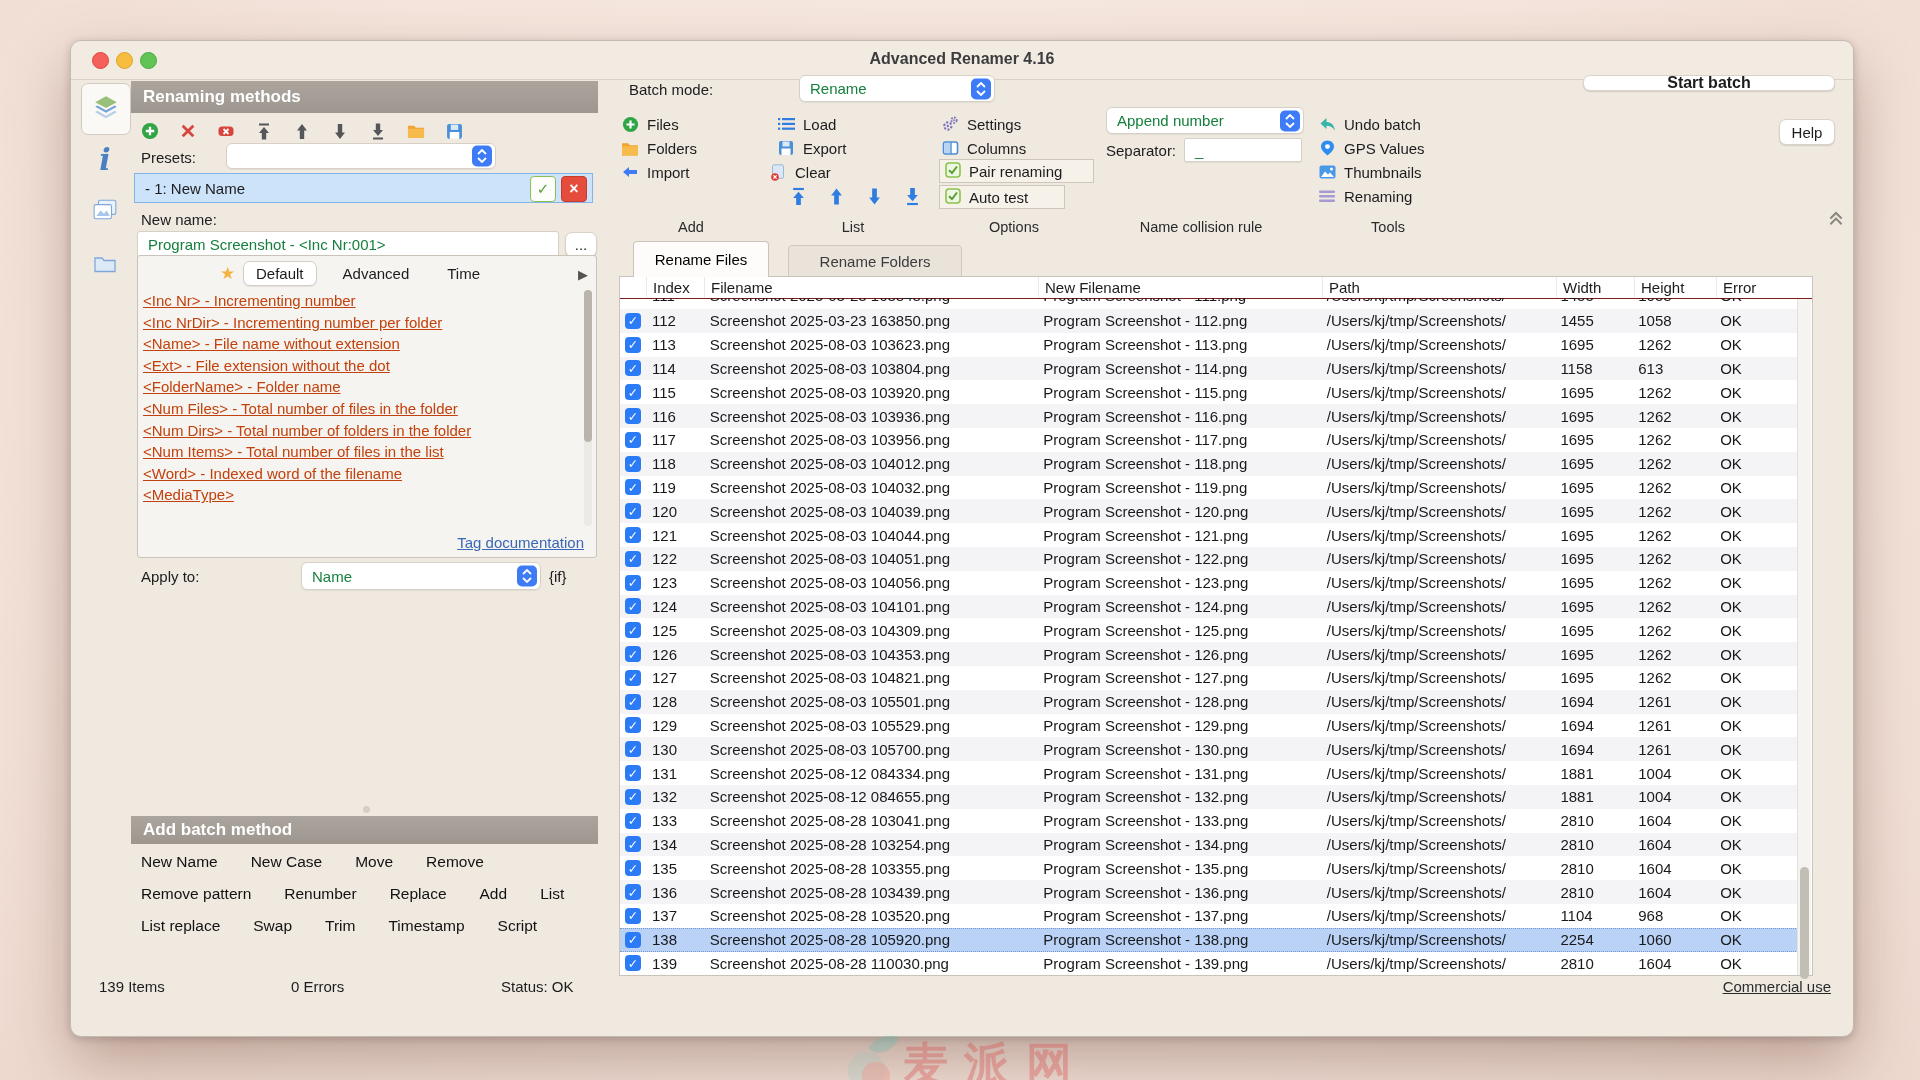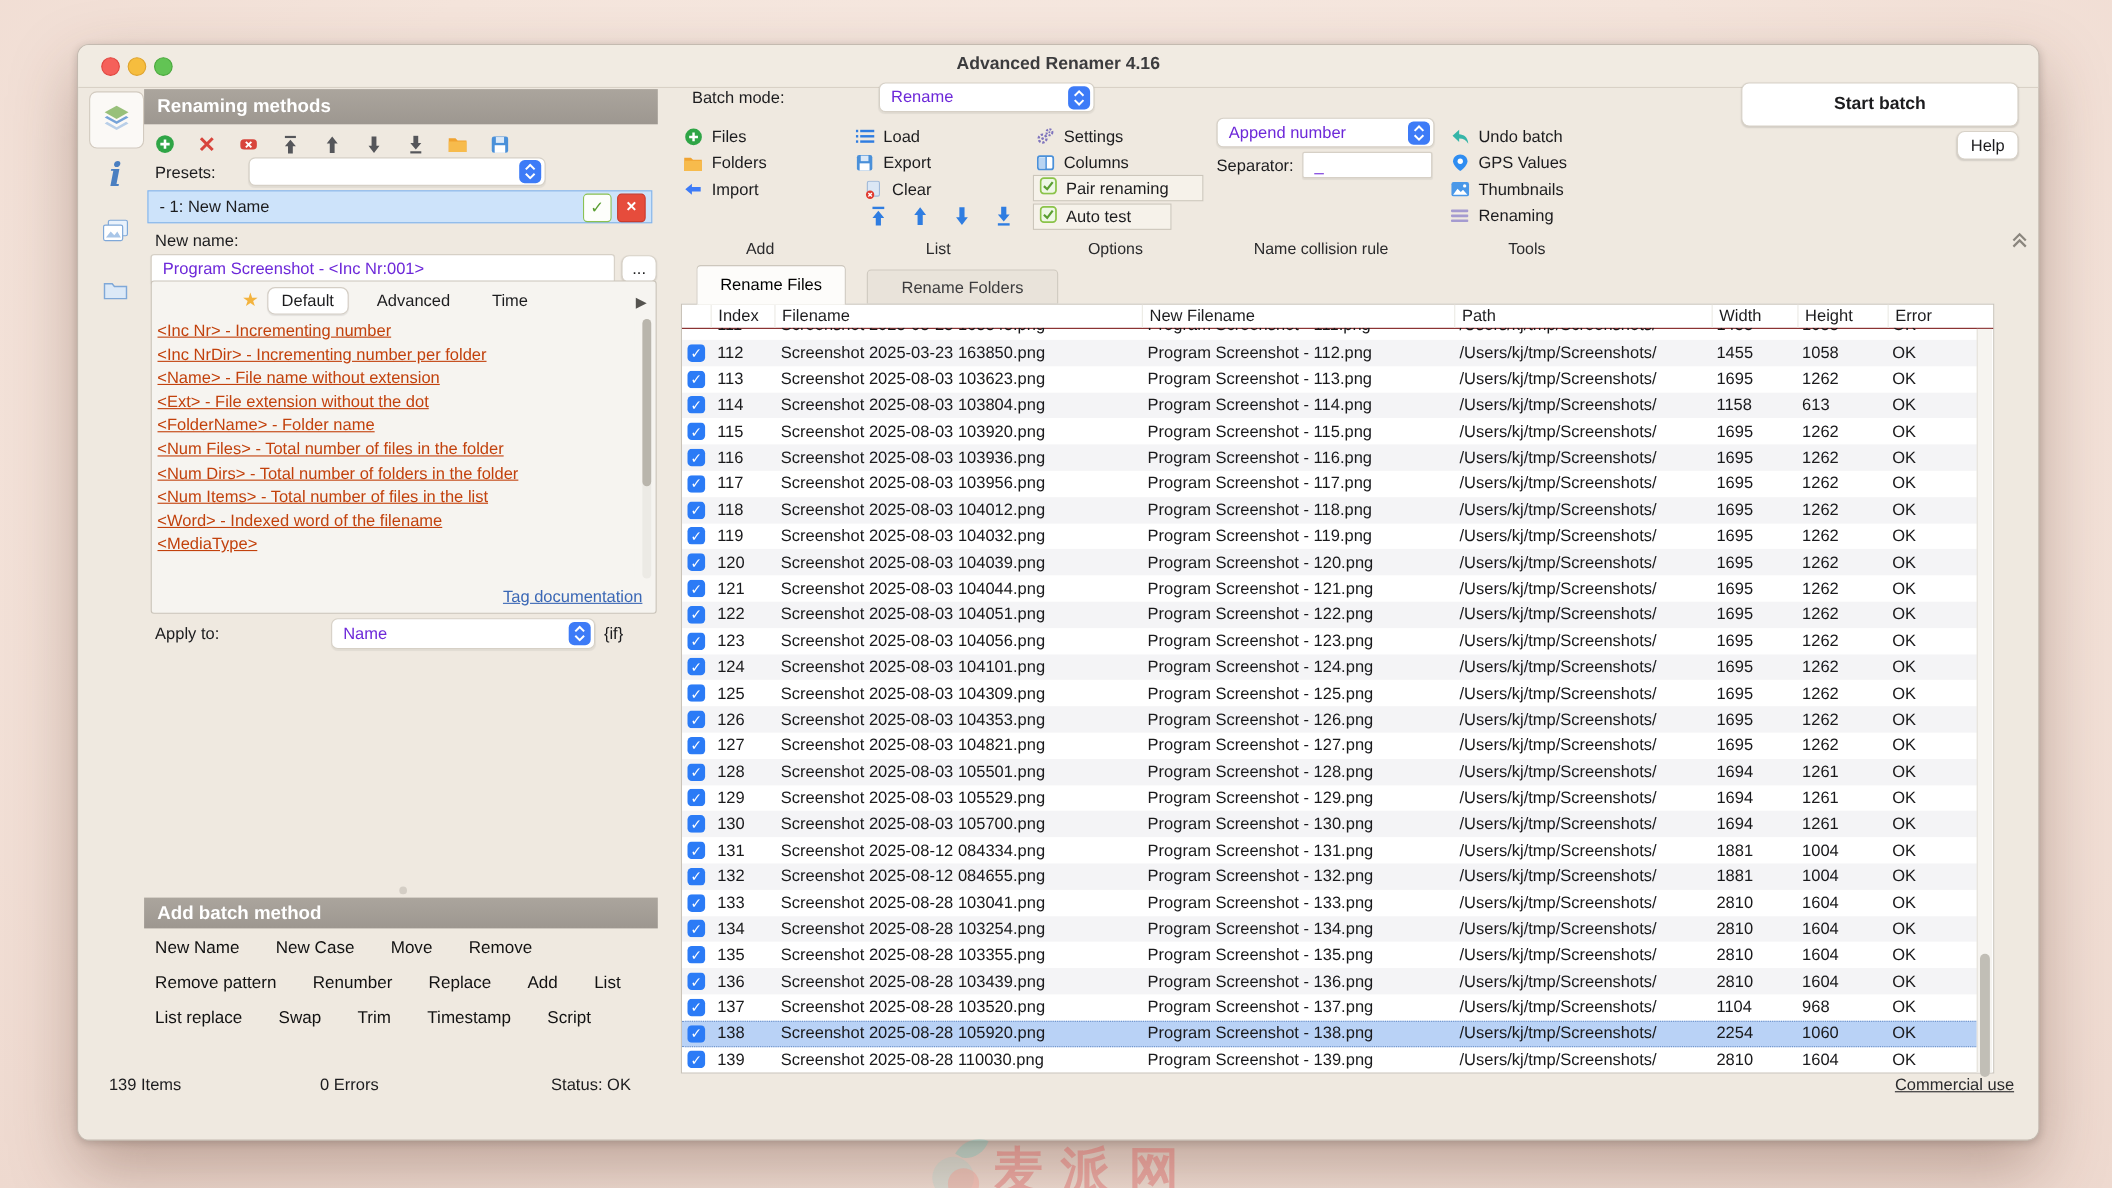--- a/index.html
+++ b/index.html
@@ -21,21 +21,21 @@
   .strip-box{position:absolute;left:10px;top:42px;width:48px;height:50px;background:#fbf9f6;
     border:1px solid #d2cabf;border-radius:7px;display:flex;align-items:center;justify-content:center;}
   .strip-ic{position:absolute;left:14px;width:40px;height:38px;display:flex;align-items:center;justify-content:center;}
   .info-i{font-family:"DejaVu Serif","Liberation Serif",serif;font-style:italic;font-weight:700;
     font-size:30px;color:#4a7fc1;line-height:1;}
   
   .gray-hd{position:absolute;background:linear-gradient(#aba59d,#9d9790);color:#fff;font-weight:700;
     font-size:17px;display:flex;align-items:center;padding-left:12px;box-sizing:border-box;}
   
   .ctrl{position:absolute;background:#fff;border:1px solid #d6d0c6;border-radius:6px;
-    display:flex;align-items:center;padding-left:10px;font-size:15px;color:#6d28d9;
+    display:flex;align-items:center;padding-left:10px;font-size:15px;color:#15803d;
     box-shadow:0 1px 1px rgba(0,0,0,.06);box-sizing:border-box;}
   .stepper{position:absolute;right:3px;top:50%;transform:translateY(-50%);width:20px;height:21px;
     background:#3d7bf7;border-radius:5px;display:flex;flex-direction:column;align-items:center;justify-content:center;gap:1px;}
   .btn{position:absolute;background:#fff;border:1px solid #d8d2c8;border-radius:7px;
     box-shadow:0 1px 1.5px rgba(0,0,0,.12);display:flex;align-items:center;justify-content:center;
     font-size:15px;color:#1c1c1e;box-sizing:border-box;}
   .label{position:absolute;font-size:15px;color:#1c1c1e;white-space:nowrap;}
   
   .mtb{position:absolute;left:70px;top:78px;height:24px;display:flex;align-items:center;gap:20px;}
   .mtb .ic{width:18px;height:18px;display:flex;align-items:center;justify-content:center;}
@@ -311,21 +311,21 @@
       <span>Rename</span>
       <span class="stepper">
         <svg width="12" height="7" viewBox="0 0 12 7">
             <path d="M2 5.5 6 1.5 10 5.5" stroke="#fff" stroke-width="1.8" fill="none"></path>
           </svg>
         <svg width="12" height="7" viewBox="0 0 12 7">
             <path d="M2 1.5 6 5.5 10 1.5" stroke="#fff" stroke-width="1.8" fill="none"></path>
           </svg>
       </span>
     </div>
-    <div class="btn" style="left:1512px;top:34px;width:252px;height:40px;font-weight:700;font-size:16px;">Start batch</div>
+    <div class="btn" style="left:1512px;top:34px;width:252px;height:16px;font-weight:700;font-size:16px;">Start batch</div>
     <div class="btn" style="left:1708px;top:78px;width:56px;height:26px;">Help</div>
 
     <div class="titem" style="left:550px;top:72px;">
       <span class="ic">
           <svg width="17" height="17" viewBox="0 0 17 17">
             <circle cx="8.5" cy="8.5" r="7.6" fill="#2fa546"></circle>
             <path d="M8.5 4.5v8M4.5 8.5h8" stroke="#fff" stroke-width="2.2"></path>
           </svg>
         </span>
       <span>Files</span>
@@ -366,21 +366,21 @@
     <div class="titem" style="left:706px;top:96px;">
       <span class="ic">
           <svg width="16" height="16" viewBox="0 0 16 16">
             <rect x="1" y="1" width="14" height="14" rx="2" fill="#4a90d9"></rect>
             <rect x="4.5" y="1.5" width="7" height="5" fill="#dce9f7"></rect>
             <rect x="3.5" y="8.5" width="9" height="6.5" fill="#fff"></rect>
           </svg>
         </span>
       <span>Export</span>
     </div>
-    <div class="titem" style="left:714px;top:120px;align-items:center;">
+    <div class="titem" style="left:698px;top:120px;align-items:center;">
       <span class="ic">
           <svg width="16" height="17" viewBox="0 0 16 17">
             <rect x="2.5" y="0.8" width="11" height="13.5" rx="1.5" fill="#dbe7f5" stroke="#9fb8d8"></rect>
             <circle cx="5" cy="13" r="3.8" fill="#e03b30"></circle>
             <path d="M3.4 11.4 6.6 14.6M6.6 11.4 3.4 14.6" stroke="#fff" stroke-width="1.3"></path>
           </svg>
         </span>
       <span>Clear</span>
     </div>
     <div style="position:absolute;left:720px;top:146px;display:flex;gap:23px;">

